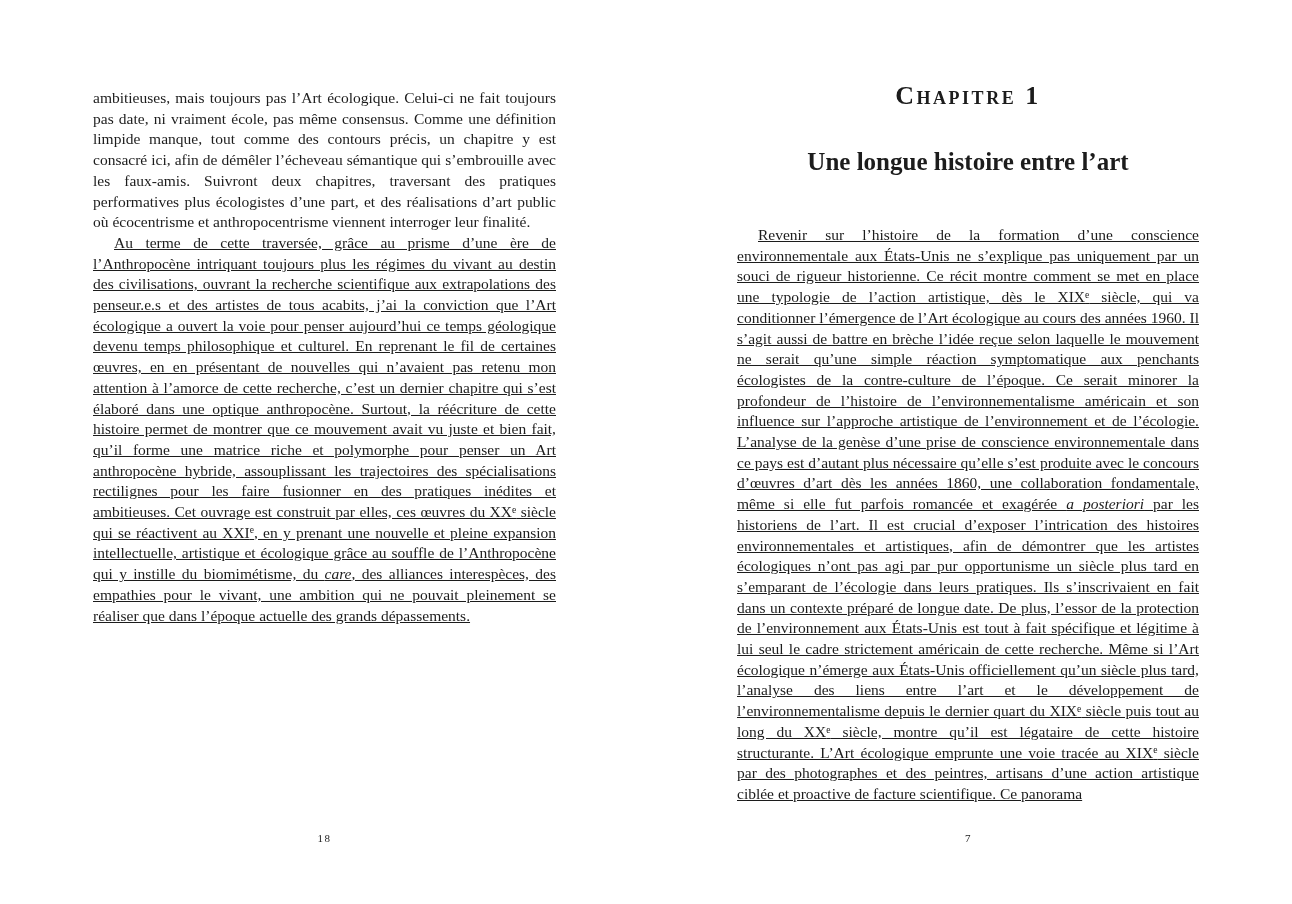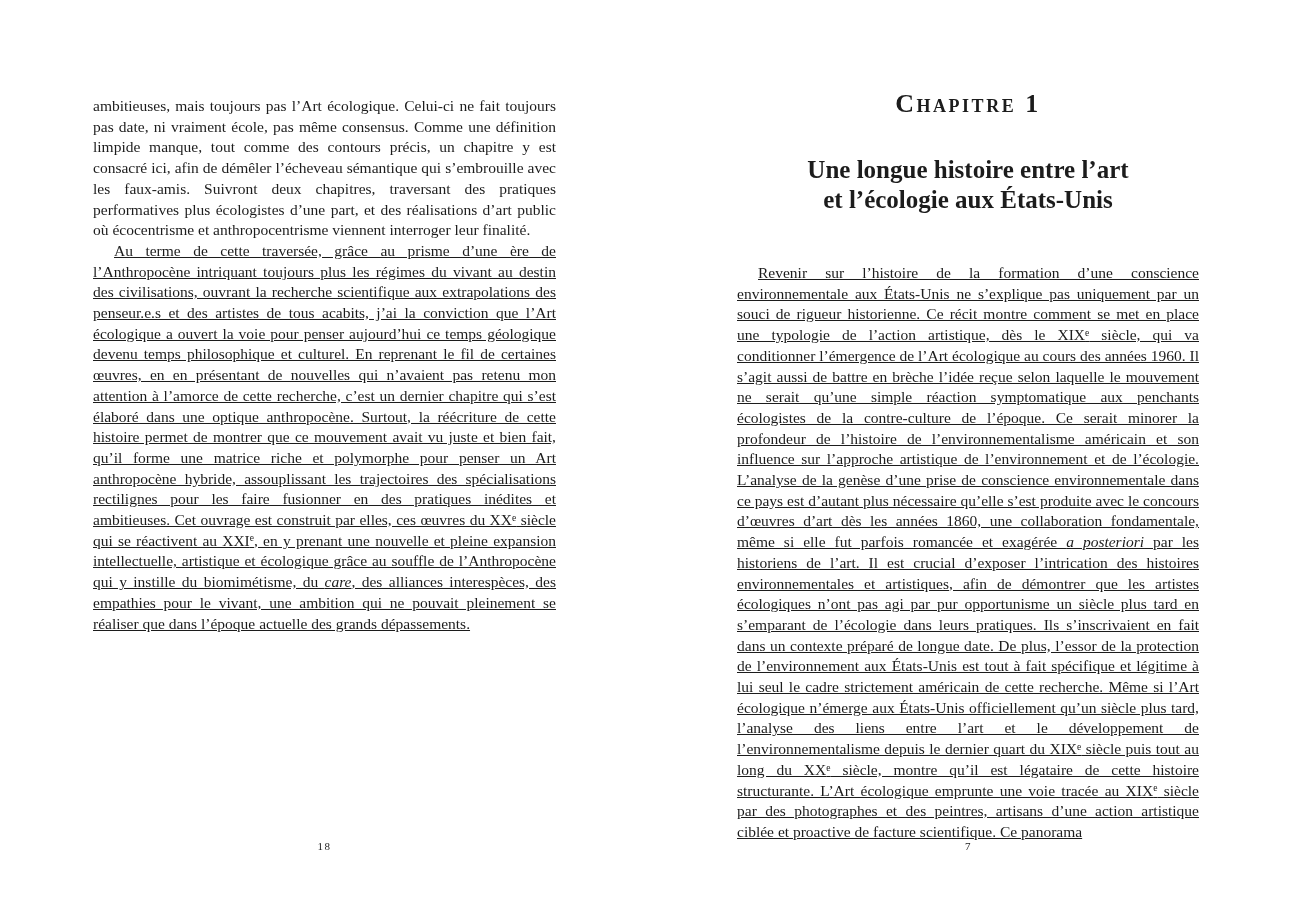--- a/index.html
+++ b/index.html
@@ -12,21 +12,20 @@
     height: 904px;
     font-family: "Liberation Serif", serif;
     color: #1c1c1c;
   }
   .spread {
     position: relative;
     width: 1292px;
     height: 860px;
     overflow: hidden;
     background: #ffffff;
-    margin-top: 8px;
   }
   .page-text {
     font-size: 15.5px;
     line-height: 20.7px;
     text-align: justify;
   }
   p.para {
     margin: 0;
     padding: 0;
   }
@@ -88,21 +87,20 @@
 
   <div class="left-page page-text">
     <p class="para"><span>ambitieuses, mais toujours pas l’Art écologique. Celui-ci ne fait toujours pas date, ni vraiment école, pas même consensus. Comme une définition limpide manque, tout comme des contours précis, un chapitre y est consacré ici, afin de démêler l’écheveau sémantique qui s’embrouille avec les faux-amis. Suivront deux chapitres, traversant des pratiques performatives plus écologistes d’une part, et des réalisations d’art public où écocentrisme et anthropocentrisme viennent interroger leur finalité.</span></p>
     <p class="para indent"><span>Au terme de cette traversée, grâce au prisme d’une ère de l’Anthropocène intriquant toujours plus les régimes du vivant au destin des civilisations, ouvrant la recherche scientifique aux extrapolations des penseur.e.s et des artistes de tous acabits, j’ai la conviction que l’Art écologique a ouvert la voie pour penser aujourd’hui ce temps géologique devenu temps philosophique et culturel. En reprenant le fil de certaines œuvres, en en présentant de nouvelles qui n’avaient pas retenu mon attention à l’amorce de cette recherche, c’est un dernier chapitre qui s’est élaboré dans une optique anthropocène. Surtout, la réécriture de cette histoire permet de montrer que ce mouvement avait vu juste et bien fait, qu’il forme une matrice riche et polymorphe pour penser un Art anthropocène hybride, assouplissant les trajectoires des spécialisations rectilignes pour les faire fusionner en des pratiques inédites et ambitieuses. Cet ouvrage est construit par elles, ces œuvres du XX</span><sup>e</sup><span> siècle qui se réactivent au XXI</span><sup>e</sup><span>, en y prenant une nouvelle et pleine expansion intellectuelle, artistique et écologique grâce au souffle de l’Anthropocène qui y instille du biomimétisme, du </span><em>care</em><span>, des alliances interespèces, des empathies pour le vivant, une ambition qui ne pouvait pleinement se réaliser que dans l’époque actuelle des grands dépassements.</span></p>
   </div>
 
   <div class="right-page">
     <h1 class="chapter-label">Chapitre 1</h1>
     <h2 class="chapter-title">
       <span>Une longue histoire entre l’art</span><br>
-      <span>et l’écologie aux États-Unis</span>
     </h2>
     <div class="page-text">
       <p class="para indent"><span>Revenir sur l’histoire de la formation d’une conscience environnementale aux États-Unis ne s’explique pas uniquement par un souci de rigueur historienne. Ce récit montre comment se met en place une typologie de l’action artistique, dès le XIX</span><sup>e</sup><span> siècle, qui va conditionner l’émergence de l’Art écologique au cours des années 1960. Il s’agit aussi de battre en brèche l’idée reçue selon laquelle le mouvement ne serait qu’une simple réaction symptomatique aux penchants écologistes de la contre-culture de l’époque. Ce serait minorer la profondeur de l’histoire de l’environnementalisme américain et son influence sur l’approche artistique de l’environnement et de l’écologie. L’analyse de la genèse d’une prise de conscience environnementale dans ce pays est d’autant plus nécessaire qu’elle s’est produite avec le concours d’œuvres d’art dès les années 1860, une collaboration fondamentale, même si elle fut parfois romancée et exagérée </span><em>a posteriori</em><span> par les historiens de l’art. Il est crucial d’exposer l’intrication des histoires environnementales et artistiques, afin de démontrer que les artistes écologiques n’ont pas agi par pur opportunisme un siècle plus tard en s’emparant de l’écologie dans leurs pratiques. Ils s’inscrivaient en fait dans un contexte préparé de longue date. De plus, l’essor de la protection de l’environnement aux États-Unis est tout à fait spécifique et légitime à lui seul le cadre strictement américain de cette recherche. Même si l’Art écologique n’émerge aux États-Unis officiellement qu’un siècle plus tard, l’analyse des liens entre l’art et le développement de l’environnementalisme depuis le dernier quart du XIX</span><sup>e</sup><span> siècle puis tout au long du XX</span><sup>e</sup><span> siècle, montre qu’il est légataire de cette histoire structurante. L’Art écologique emprunte une voie tracée au XIX</span><sup>e</sup><span> siècle par des photographes et des peintres, artisans d’une action artistique ciblée et proactive de facture scientifique. Ce panorama</span></p>
     </div>
   </div>
 
   <div class="pagenum pagenum-left">18</div>
   <div class="pagenum pagenum-right">7</div>
 
 </div>

